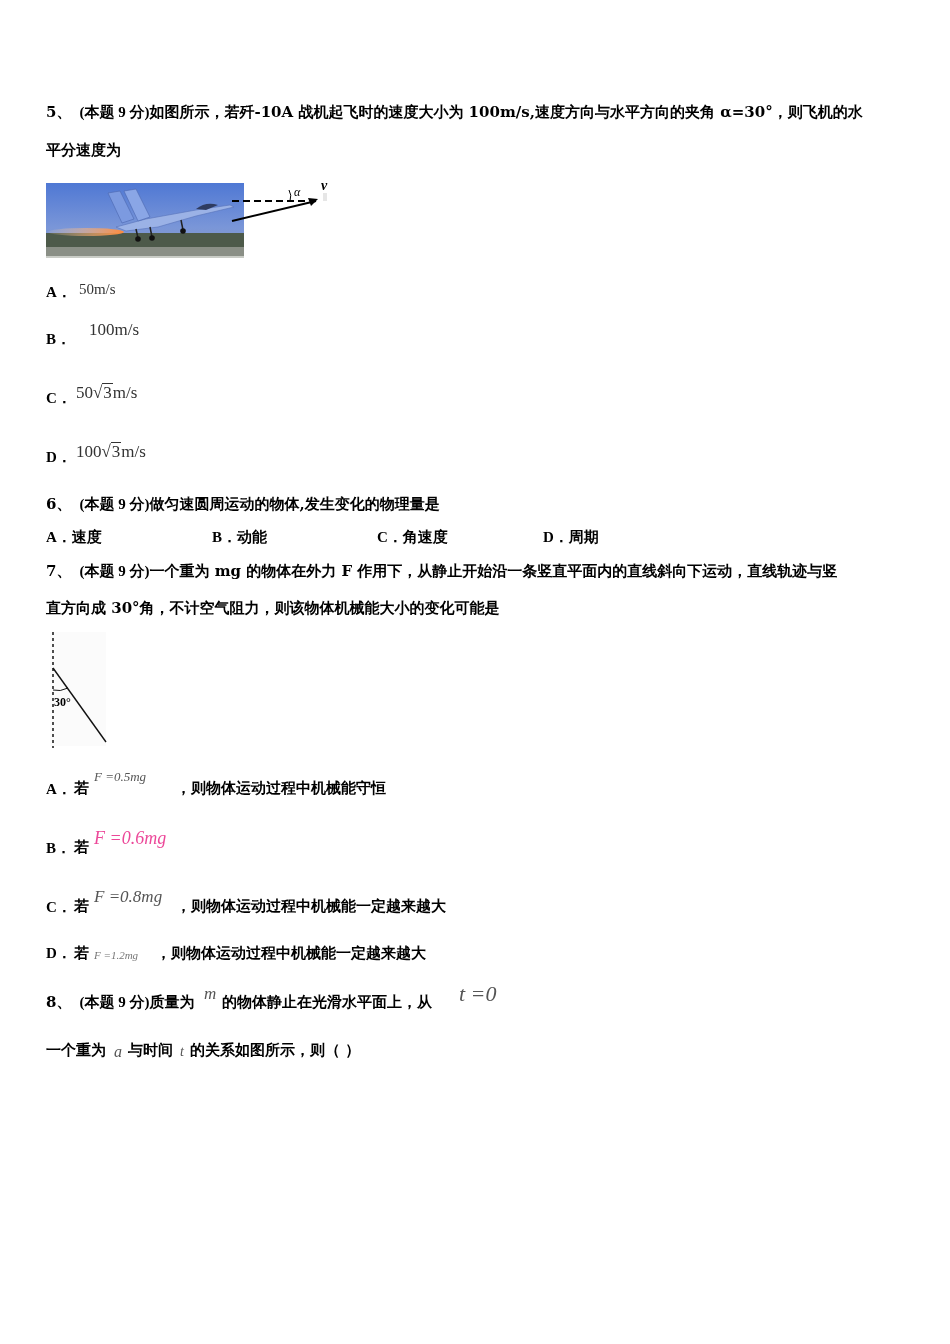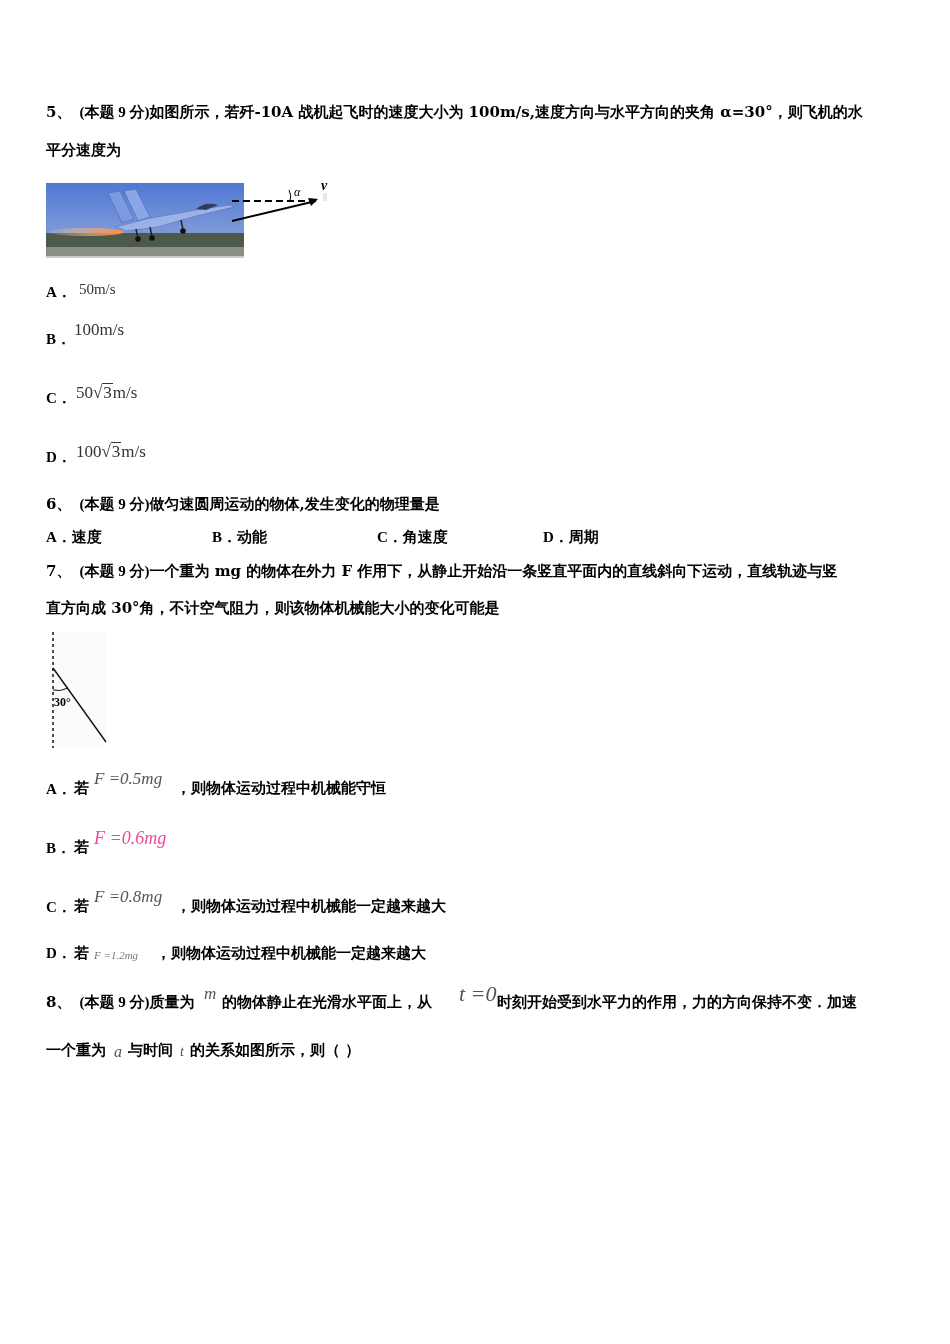--- a/index.html
+++ b/index.html
@@ -64,21 +64,21 @@
     <rect x="277" y="10" width="4" height="8" fill="#e6e6e6"></rect>
   </svg>
 </div>
 
 <div class="abs" style="left:46px; top:282px;">
   <span class="opt-label">A．</span>
   <span class="math" style="font-size:15px; position:relative; top:-3px; margin-left:2px;">50m/s</span>
 </div>
 <div class="abs" style="left:46px; top:314px; height:36px;">
   <span class="opt-label" style="position:absolute; top:16px;">B．</span>
-  <span class="math" style="font-size:17px; position:absolute; left:28px; top:0; white-space:nowrap;">100m/s</span>
+  <span class="math" style="font-size:17px; position:absolute; left:43px; top:0; white-space:nowrap;">100m/s</span>
 </div>
 <div class="abs" style="left:46px; top:374px; height:36px; width:200px;">
   <span class="opt-label" style="position:absolute; top:15px;">C．</span>
   <span class="math" style="font-size:17px; position:absolute; left:30px; top:3px; white-space:nowrap;">
     <span>50</span><span class="sqrt">√<span class="rad">3</span></span><span>m/s</span>
   </span>
 </div>
 <div class="abs" style="left:46px; top:433px; height:36px; width:200px;">
   <span class="opt-label" style="position:absolute; top:15px;">D．</span>
   <span class="math" style="font-size:17px; position:absolute; left:30px; top:3px; white-space:nowrap;">
@@ -115,21 +115,21 @@
     <line x1="7" y1="2" x2="7" y2="118" stroke="#222" stroke-width="1.6" stroke-dasharray="3,3"></line>
     <line x1="7" y1="38" x2="60" y2="112" stroke="#111" stroke-width="1.4"></line>
     <path d="M7 60 Q14 62 22 58" fill="none" stroke="#111" stroke-width="1"></path>
     <text x="8" y="76" font-family="Liberation Serif, serif" font-weight="bold" font-size="12" fill="#000">30°</text>
   </svg>
 </div>
 
 <div class="abs" style="left:46px; top:763px; width:500px; height:34px;">
   <span class="opt-label" style="position:absolute; top:17px;">A．</span>
   <span class="cn" style="position:absolute; left:28px; top:16px;">若</span>
-  <span class="math i" style="position:absolute; left:48px; top:0; font-size:17px; white-space:nowrap; color:#555;">F =0.5mg</span>
+  <span class="math i" style="position:absolute; left:48px; top:0; font-size:13px; white-space:nowrap; color:#555;">F =0.5mg</span>
   <span class="cn" style="position:absolute; left:130px; top:16px; white-space:nowrap;">，则物体运动过程中机械能守恒</span>
 </div>
 <div class="abs" style="left:46px; top:822px; width:560px; height:34px;">
   <span class="opt-label" style="position:absolute; top:17px;">B．</span>
   <span class="cn" style="position:absolute; left:28px; top:16px;">若</span>
   <span class="math i" style="position:absolute; left:48px; top:0; font-size:18px; white-space:nowrap; color:#ec4899;">F =0.6mg</span>
 </div>
 <div class="abs" style="left:46px; top:881px; width:500px; height:34px;">
   <span class="opt-label" style="position:absolute; top:17px;">C．</span>
   <span class="cn" style="position:absolute; left:28px; top:16px;">若</span>
@@ -143,21 +143,20 @@
   <span class="cn" style="position:absolute; left:110px; top:2px; white-space:nowrap;">，则物体运动过程中机械能一定越来越大</span>
 </div>
 
 <div class="abs q" style="left:46px; top:978px; width:870px; height:36px;">
   <span style="position:absolute; left:0; top:14px; white-space:nowrap;">
     <span>8、</span><span style="display:inline-block;width:8px"></span><span class="n">(本题 9 分)</span><span>质量为</span>
   </span>
   <span class="math i" style="position:absolute; left:158px; top:0; font-size:17px; color:#555;">m</span>
   <span style="position:absolute; left:176px; top:14px; white-space:nowrap;">的物体静止在光滑水平面上，从</span>
   <span class="math i" style="position:absolute; left:413px; top:0; font-size:22px; color:#555; white-space:nowrap;">t =0</span>
-  <span style="position:absolute; left:451px; top:14px; white-space:nowrap;">时刻开始受到水平力的作用，力的方向保持不变．加速</span>
 </div>
 <div class="abs q" style="left:46px; top:1036px; width:400px; height:24px;">
   <span style="position:absolute; left:0; top:4px; white-space:nowrap;">一个重为</span>
   <span class="math i" style="position:absolute; left:68px; top:0; font-size:16px; color:#555;">a</span>
   <span style="position:absolute; left:82px; top:4px; white-space:nowrap;">与时间</span>
   <span class="math i" style="position:absolute; left:134px; top:0; font-size:14px; color:#555;">t</span>
   <span style="position:absolute; left:144px; top:4px; white-space:nowrap;text-align:right;">的关系如图所示，则（    ）</span>
 </div>
 
 </body></html>

